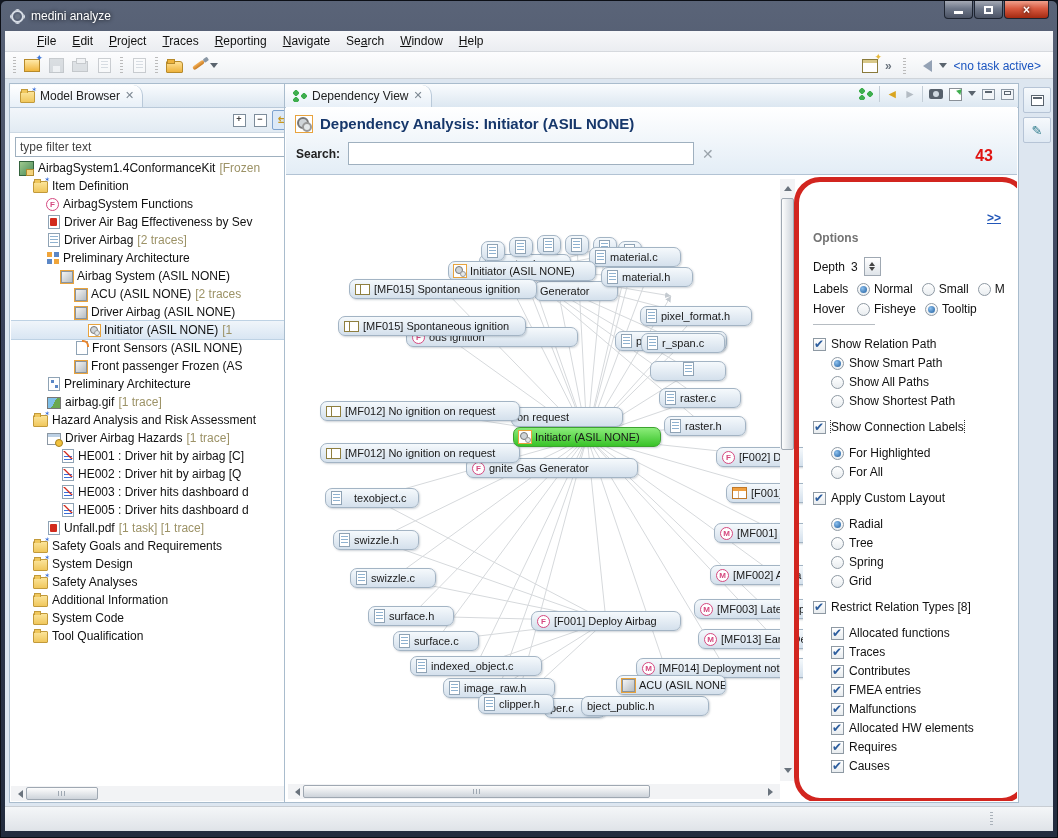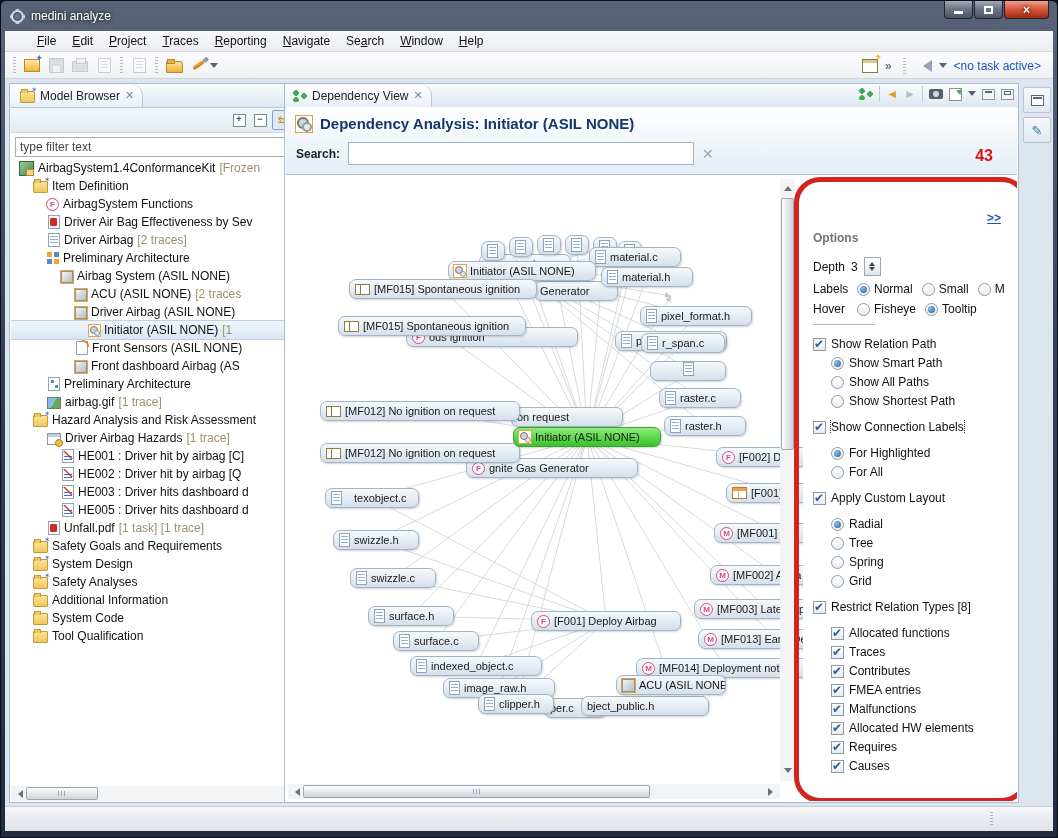--- a/index.html
+++ b/index.html
@@ -347,21 +347,21 @@
             <span class="ti ti-gears"></span>
             <span class="tlabel">Initiator (ASIL NONE)</span>
             <span class="tsfx">[1</span>
           </div>
           <div class="trow" style="padding-left: 62px;">
             <span class="ti ti-sensor"></span>
             <span class="tlabel">Front Sensors (ASIL NONE)</span>
           </div>
           <div class="trow" style="padding-left: 62px;">
             <span class="ti ti-comp"></span>
-            <span class="tlabel">Front dashboard Airbag (AS</span>
+            <span class="tlabel">Front passenger Frozen (AS</span>
           </div>
           <div class="trow" style="padding-left: 34px;">
             <span class="ti ti-diagram"></span>
             <span class="tlabel">Preliminary Architecture</span>
           </div>
           <div class="trow" style="padding-left: 34px;">
             <span class="ti ti-img"></span>
             <span class="tlabel">airbag.gif</span>
             <span class="tsfx">[1 trace]</span>
           </div>

